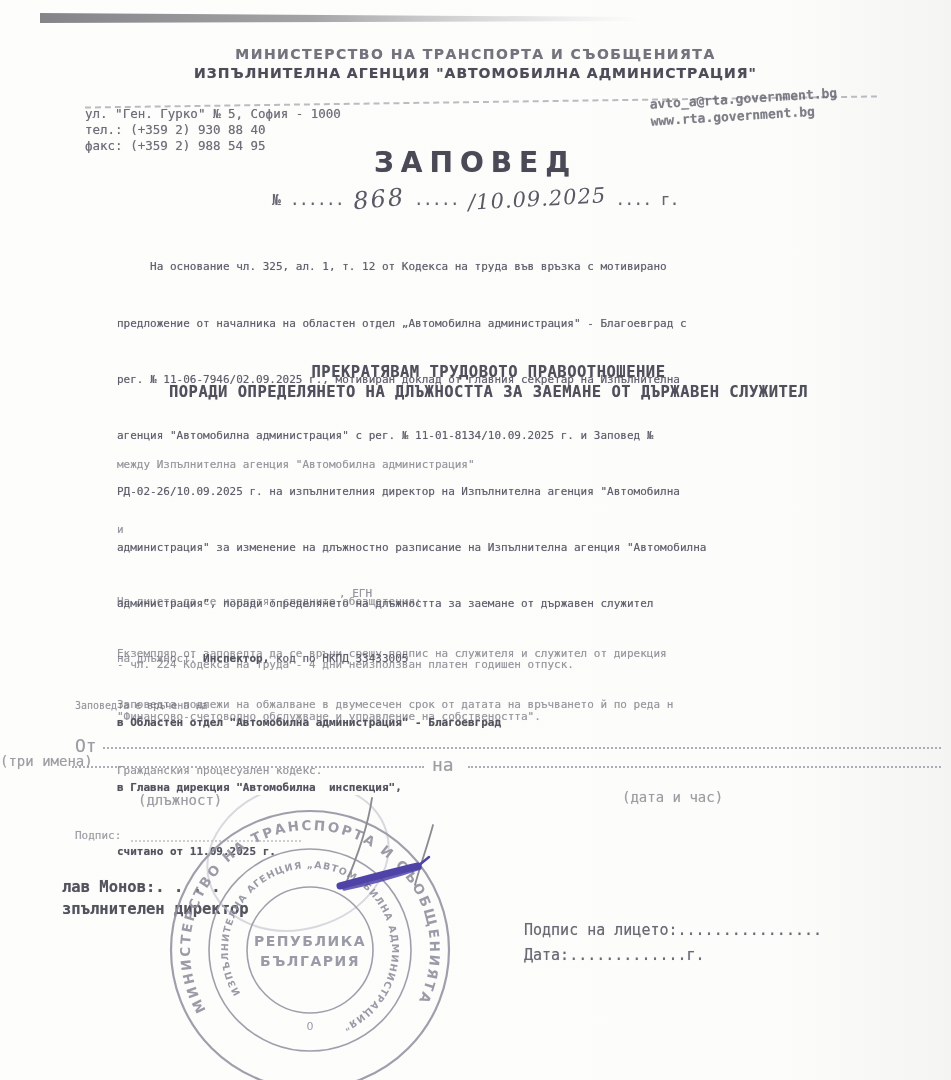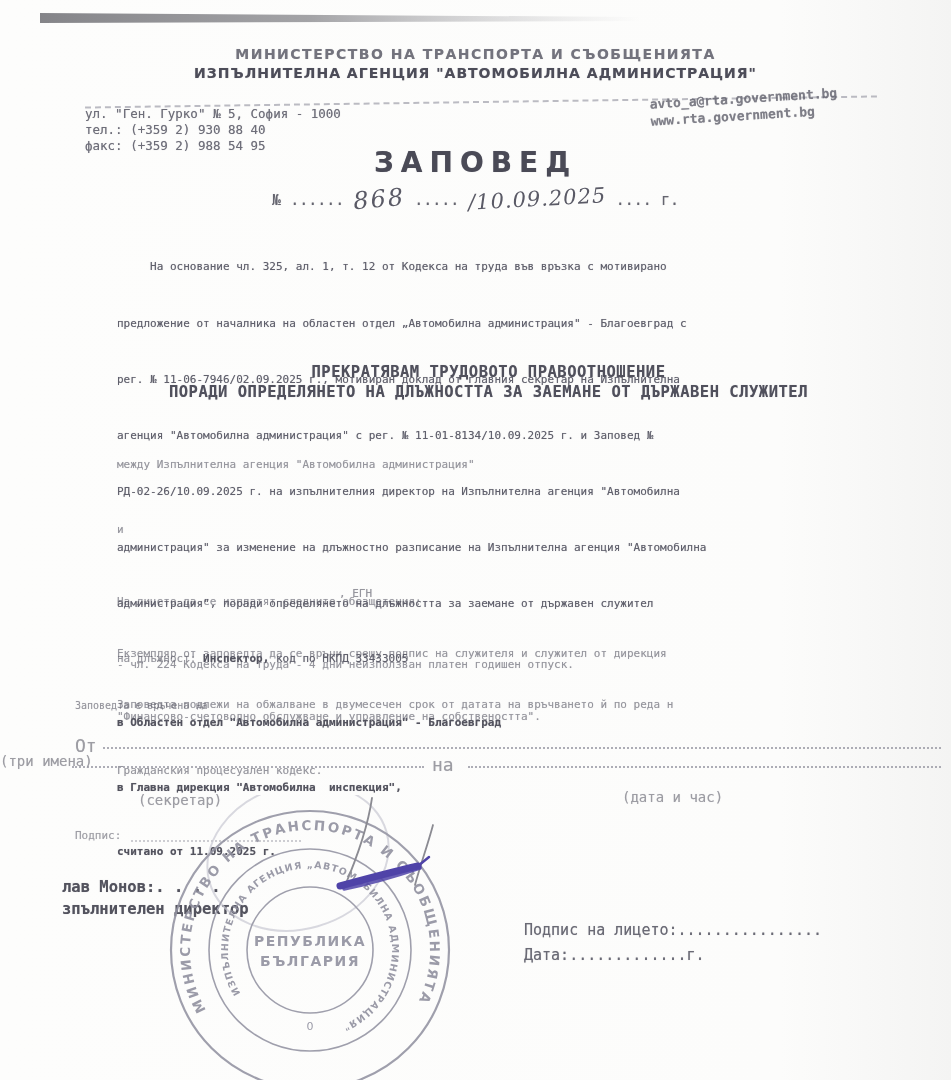--- a/index.html
+++ b/index.html
@@ -150,21 +150,21 @@
   <div class="abs row r1">
     <span class="typed faded">От</span>
     <span class="lead grow"></span>
   </div>
   <div class="abs cap cap-names typed faded">(три имена)</div>
   <div class="abs row r2">
     <span class="lead fix"></span>
     <span class="typed faded" style="margin:0 8px">на</span>
     <span class="lead grow"></span>
   </div>
-  <div class="abs cap cap-pos typed faded">(секретар)</div>
+  <div class="abs cap cap-pos typed faded">(длъжност)</div>
   <div class="abs cap cap-dt typed faded">(дата и час)</div>
 
   <div class="abs signline">
     <span class="typed">Подпис:</span>
     <span class="lead"></span>
   </div>
 
   <div class="abs signer typed">
     <div class="b">лав Монов:. . . .</div>
     <div class="b">зпълнителен директор</div>

